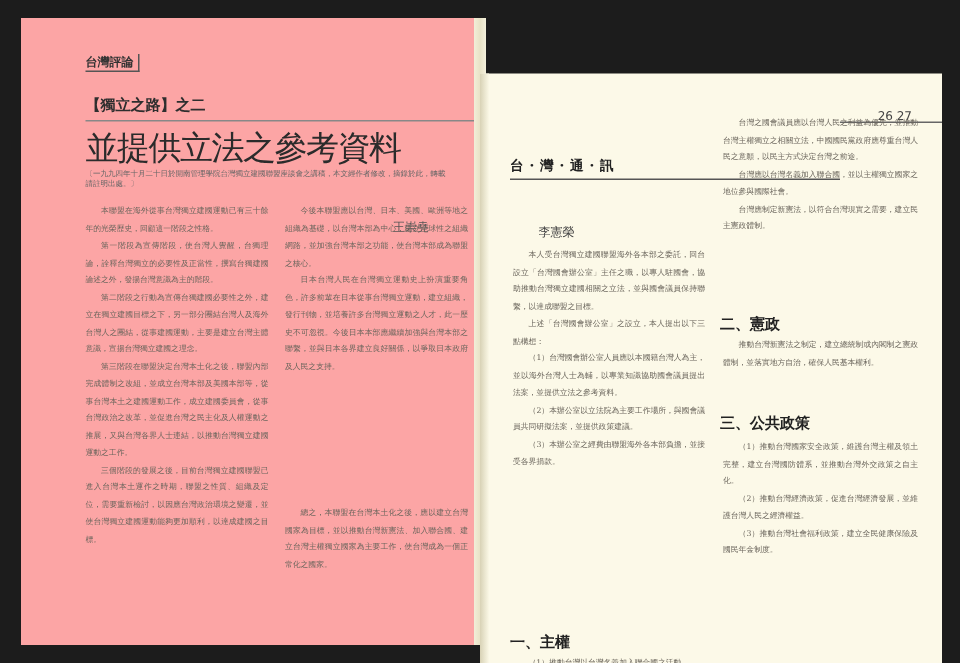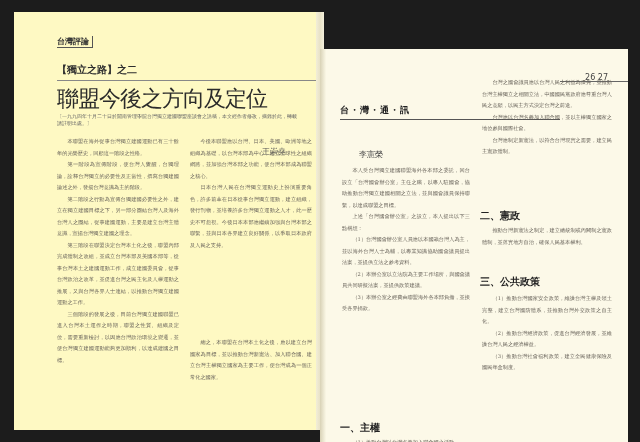--- a/index.html
+++ b/index.html
@@ -2,21 +2,21 @@
 <html><head>
 <meta charset="utf-8">
 <style>
   html, body { margin:0; padding:0; }
   body {
     width:640px; height:442px; background:#1c1c1c; position:relative; overflow:hidden;
     font-family:"DejaVu Serif", serif; color:#3a3530;
   }
   .spread { position:absolute; left:14px; top:12px; width:616px; height:418px; }
   .page {
-    position:absolute; top:0; height:100%; background:#fef9c3;
+    position:absolute; top:0; height:100%; background:#fca5a5;
   }
   .page.left { left:0; width:306px; border-right:1px solid #e6e0c4; }
   .page.right { left:306px; width:308px; background:#fcf9e8;margin-top:37px; }
   .gutter { position:absolute; left:302px; top:0; width:8px; height:100%;
     background:linear-gradient(to right, #f2eed8, #e8e2c6 50%, #f4f0dc); }
   .fold-shadow { position:absolute; left:0; top:0; width:6px; height:100%;
     background:linear-gradient(to right,#d8d2b6,#fbf8e6); }
 
   .sec-tag { position:absolute; font-family:"DejaVu Sans", sans-serif; font-size:8px; font-weight:bold; color:#333; }
   .left .sec-tag { left:43px; top:24px; padding-right:3px; border-right:1px solid #555; border-bottom:1px solid #555; }
@@ -47,21 +47,21 @@
 </style>
 </head>
 <body>
 
 <div class="spread">
 
   <div class="page left">
     <div class="sec-tag">台灣評論</div>
     <div class="series">【獨立之路】之二</div>
     <div class="series-rule"></div>
-    <div class="title-left">聯盟今後之方向及定位</div>
+    <div class="title-left">並提供立法之參考資料</div>
     <div class="author-left">王崇堯</div>
     <div class="subtitle-left">〔一九九四年十月二十日於開南管理學院台灣獨立建國聯盟座談會之講稿，本文經作者修改，摘錄於此，轉載請註明出處。〕</div>
 
     <div class="col" style="left:43px; top:124px; width:122px; height:260px; overflow:hidden;">
       <p>本聯盟在海外從事台灣獨立建國運動已有三十餘年的光榮歷史，回顧這一階段之性格。</p>
       <p>第一階段為宣傳階段，使台灣人覺醒，台獨理論，詮釋台灣獨立的必要性及正當性，撰寫台獨建國論述之外，發揚台灣意識為主的階段。</p>
       <p>第二階段之行動為宣傳台獨建國必要性之外，建立在獨立建國目標之下，另一部分團結台灣人及海外台灣人之團結，從事建國運動，主要是建立台灣主體意識，宣揚台灣獨立建國之理念。</p>
       <p>第三階段在聯盟決定台灣本土化之後，聯盟內部完成體制之改組，並成立台灣本部及美國本部等，從事台灣本土之建國運動工作，成立建國委員會，從事台灣政治之改革，並促進台灣之民主化及人權運動之推展，又與台灣各界人士連結，以推動台灣獨立建國運動之工作。</p>
       <p>三個階段的發展之後，目前台灣獨立建國聯盟已進入台灣本土運作之時期，聯盟之性質、組織及定位，需要重新檢討，以因應台灣政治環境之變遷，並使台灣獨立建國運動能夠更加順利，以達成建國之目標。</p>
     </div>

